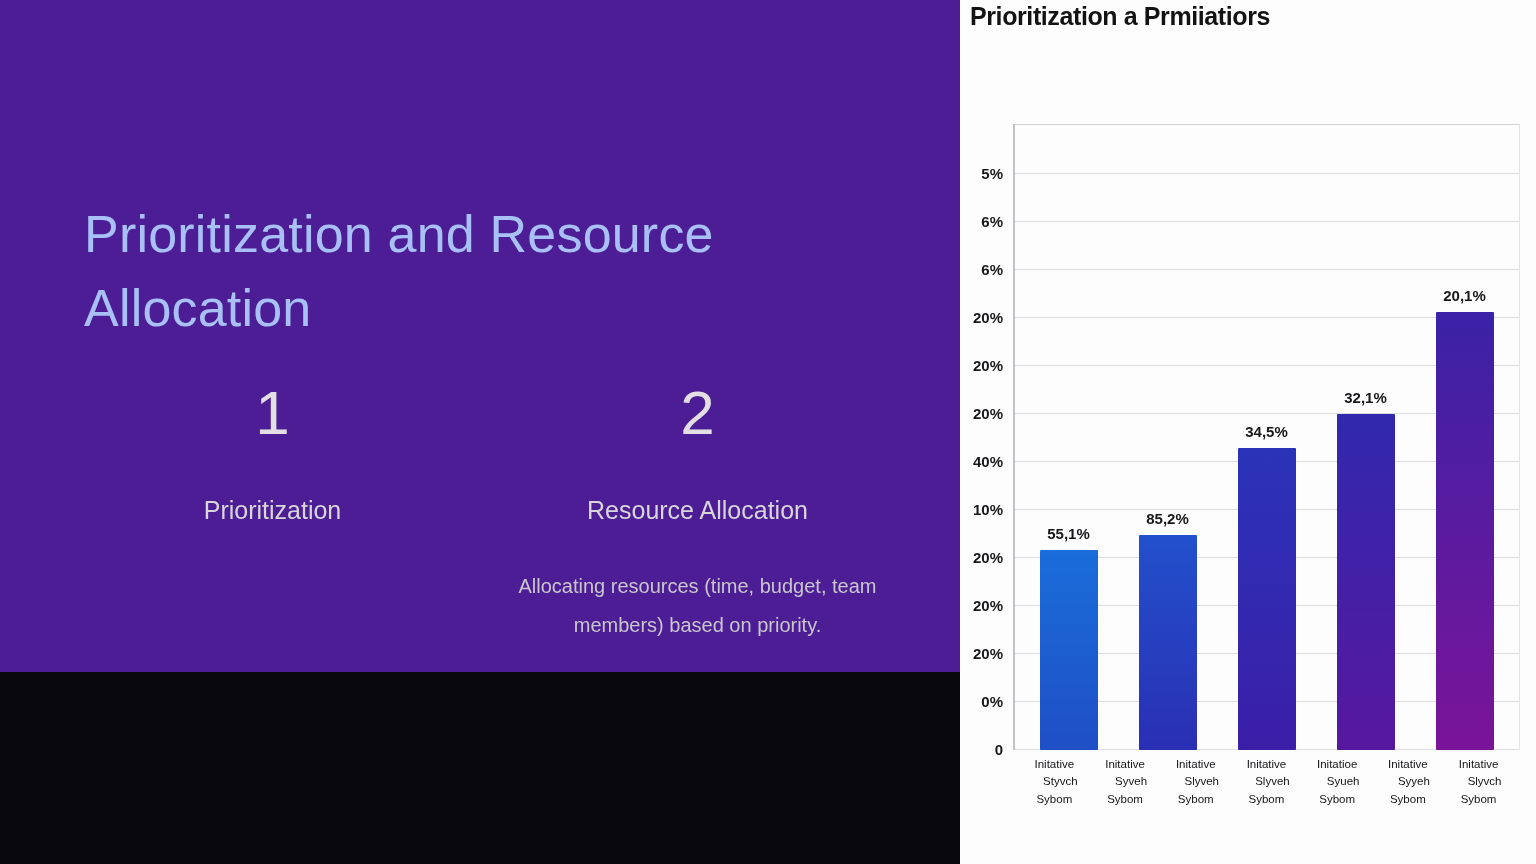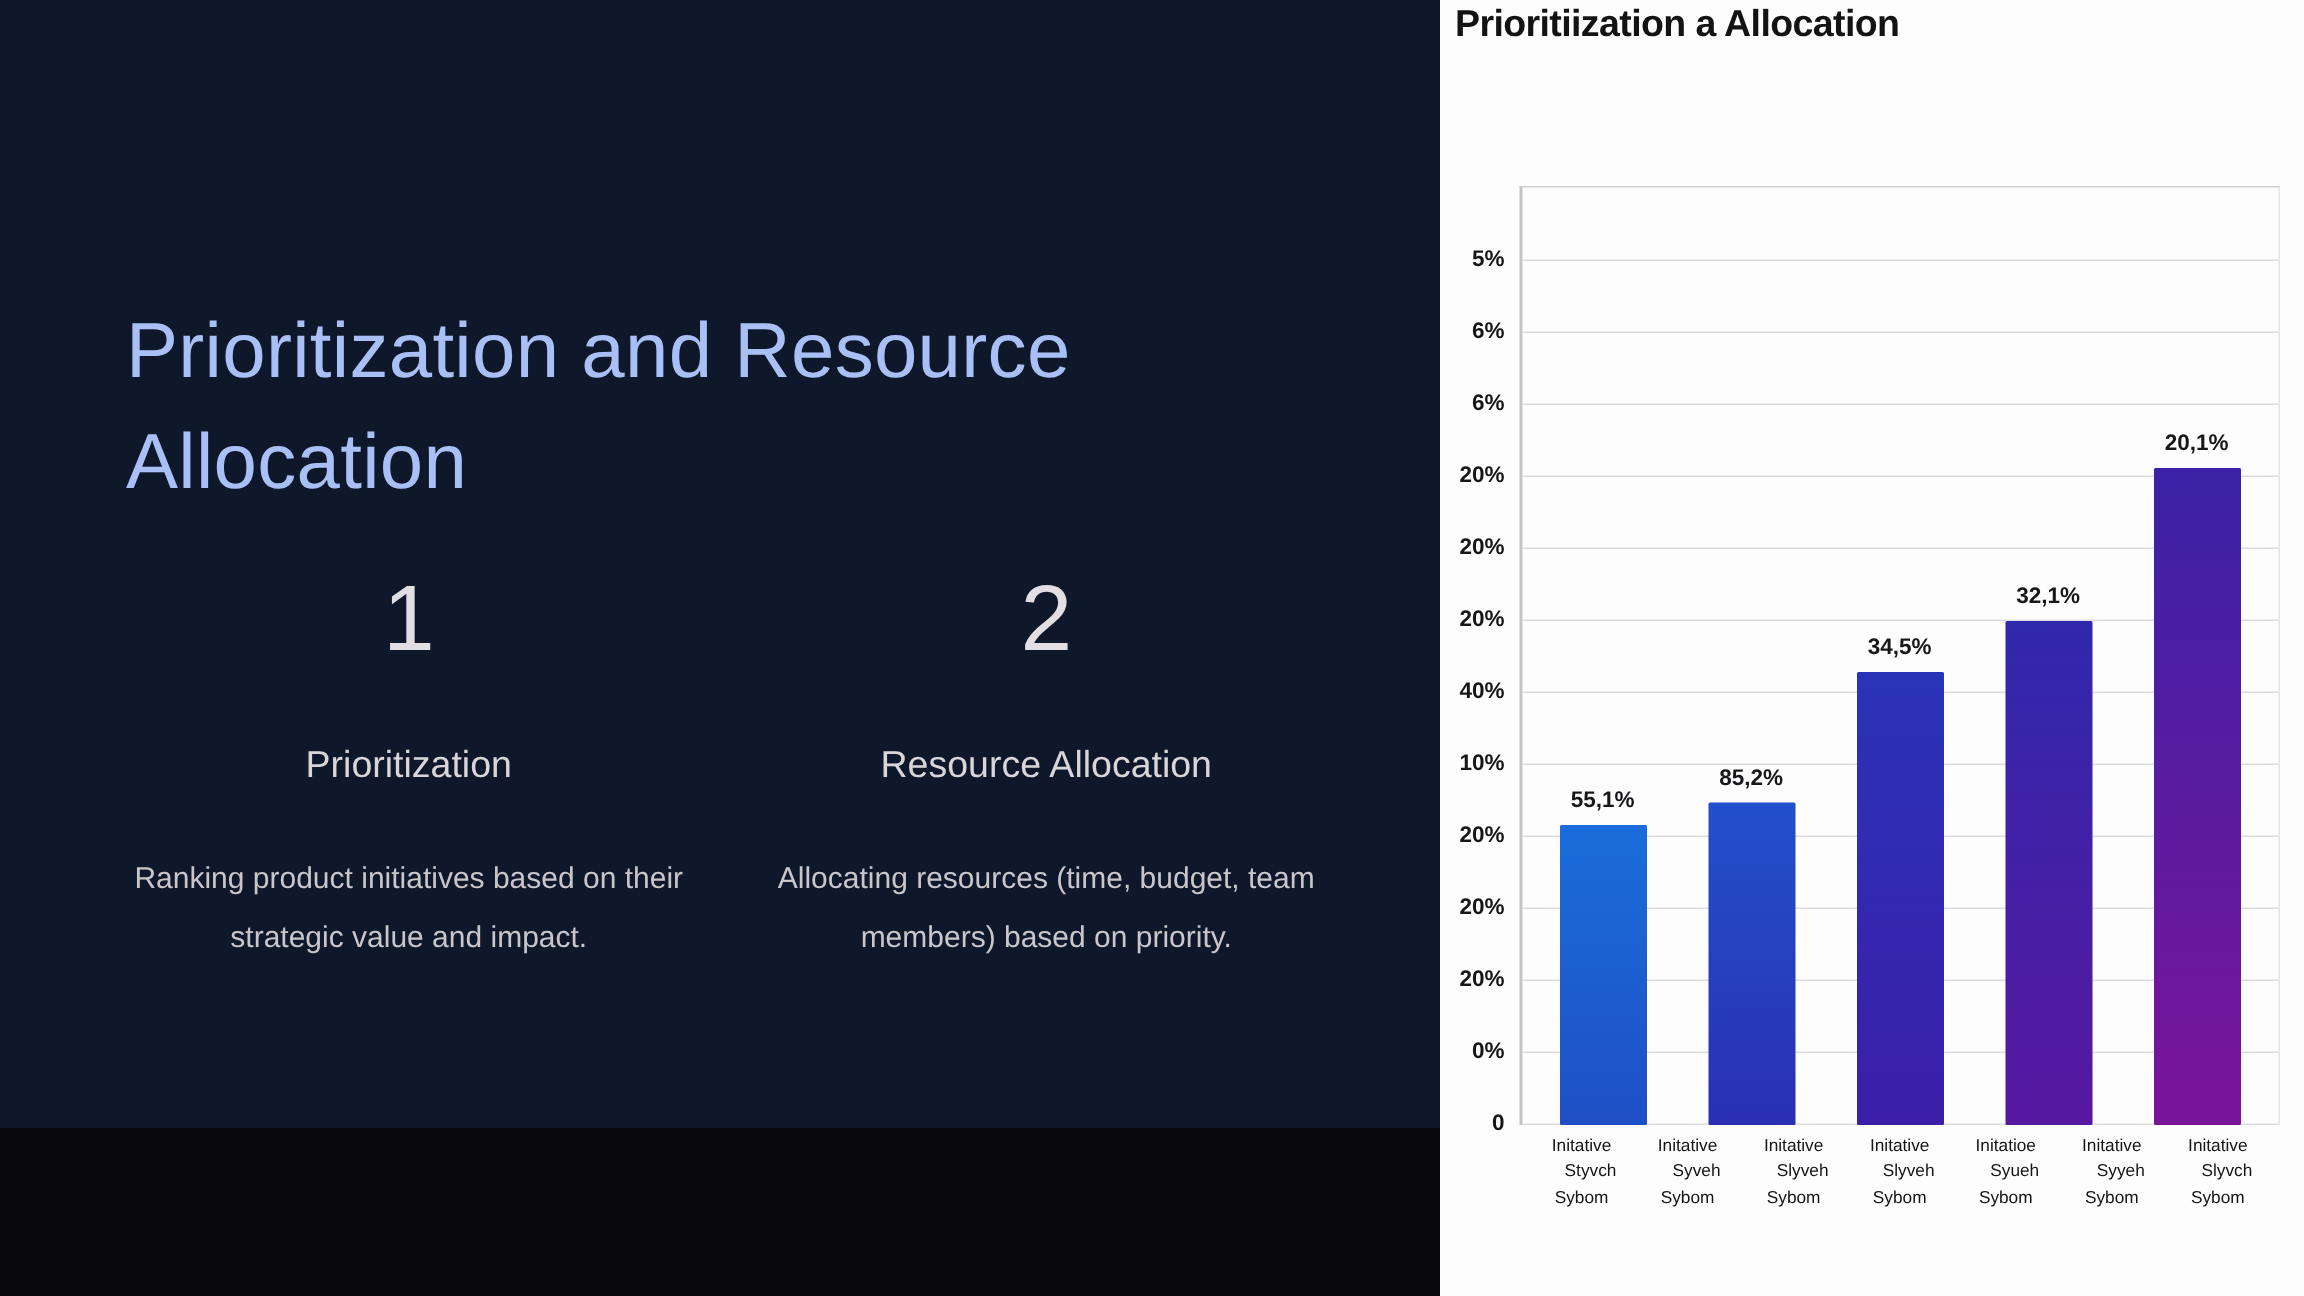--- a/index.html
+++ b/index.html
@@ -14,22 +14,22 @@
   .slide {
     position:relative;
     width:1536px; height:864px;
     background:#08080d;
     display:flex;
   }
 
   
   .left-panel {
     position:relative;
-    width:960px; height:752px;
-    background:#0f172a;
+    width:960px; height:672px;
+    background:#4c1d95;
     flex:0 0 960px;
   }
 
   .slide-title {
     position:absolute;
     left:84px;
     top:198px;
     width:740px;
     font-size:52px;
     line-height:1.42;
@@ -186,35 +186,34 @@
 
   <div class="left-panel">
 
     <div class="slide-title">Prioritization and Resource Allocation</div>
 
     <div class="columns">
 
       <div class="col">
         <div class="col-number">1</div>
         <div class="col-heading">Prioritization</div>
-        <div class="col-desc">Ranking product initiatives based on their strategic value and impact.</div>
       </div>
 
       <div class="col">
         <div class="col-number">2</div>
         <div class="col-heading">Resource Allocation</div>
         <div class="col-desc">Allocating resources (time, budget, team members) based on priority.</div>
       </div>
 
     </div>
   </div>
 
   <div class="chart-panel">
 
-    <div class="chart-title">Prioritiization a Allocation</div>
+    <div class="chart-title">Prioritization a Prmiiatiors</div>
 
     <div class="plot-wrap">
       <div class="plot-area">
         <div id="gridlines">
             <div class="gridline" style="top: 48px;">
               <div class="ytick">5%</div>
             </div>
             <div class="gridline" style="top: 96px;">
               <div class="ytick">6%</div>
             </div>

